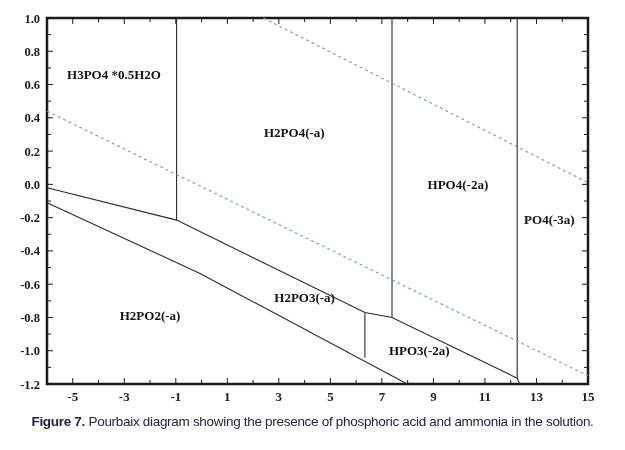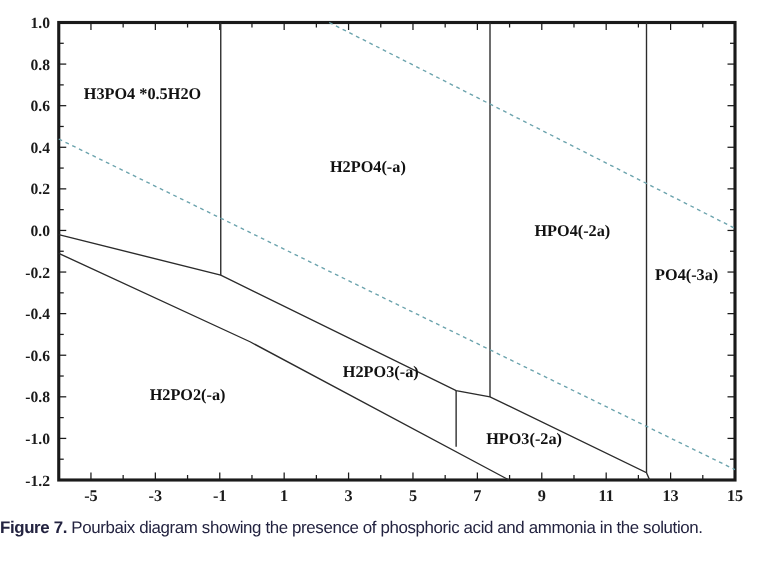--- a/index.html
+++ b/index.html
@@ -6,21 +6,21 @@
   #stage{
     position:relative;
     width:625px;height:450px;
     background:#ffffff;
     font-family:"Liberation Serif", serif;
     overflow:hidden;
   }
   #chart-svg{position:absolute;left:0;top:0;}
   #figure-caption{
     position:absolute;
-    left:0;top:414px;width:538px;
+    left:0;top:414px;width:625px;
     text-align:center;
     font-family:"Liberation Sans", sans-serif;
     font-size:13.5px;
     letter-spacing:-0.3px;
     color:#232340;
     white-space:nowrap;
   }
   #figure-caption .cap-prefix{font-weight:bold;}
 </style>
 </head>

